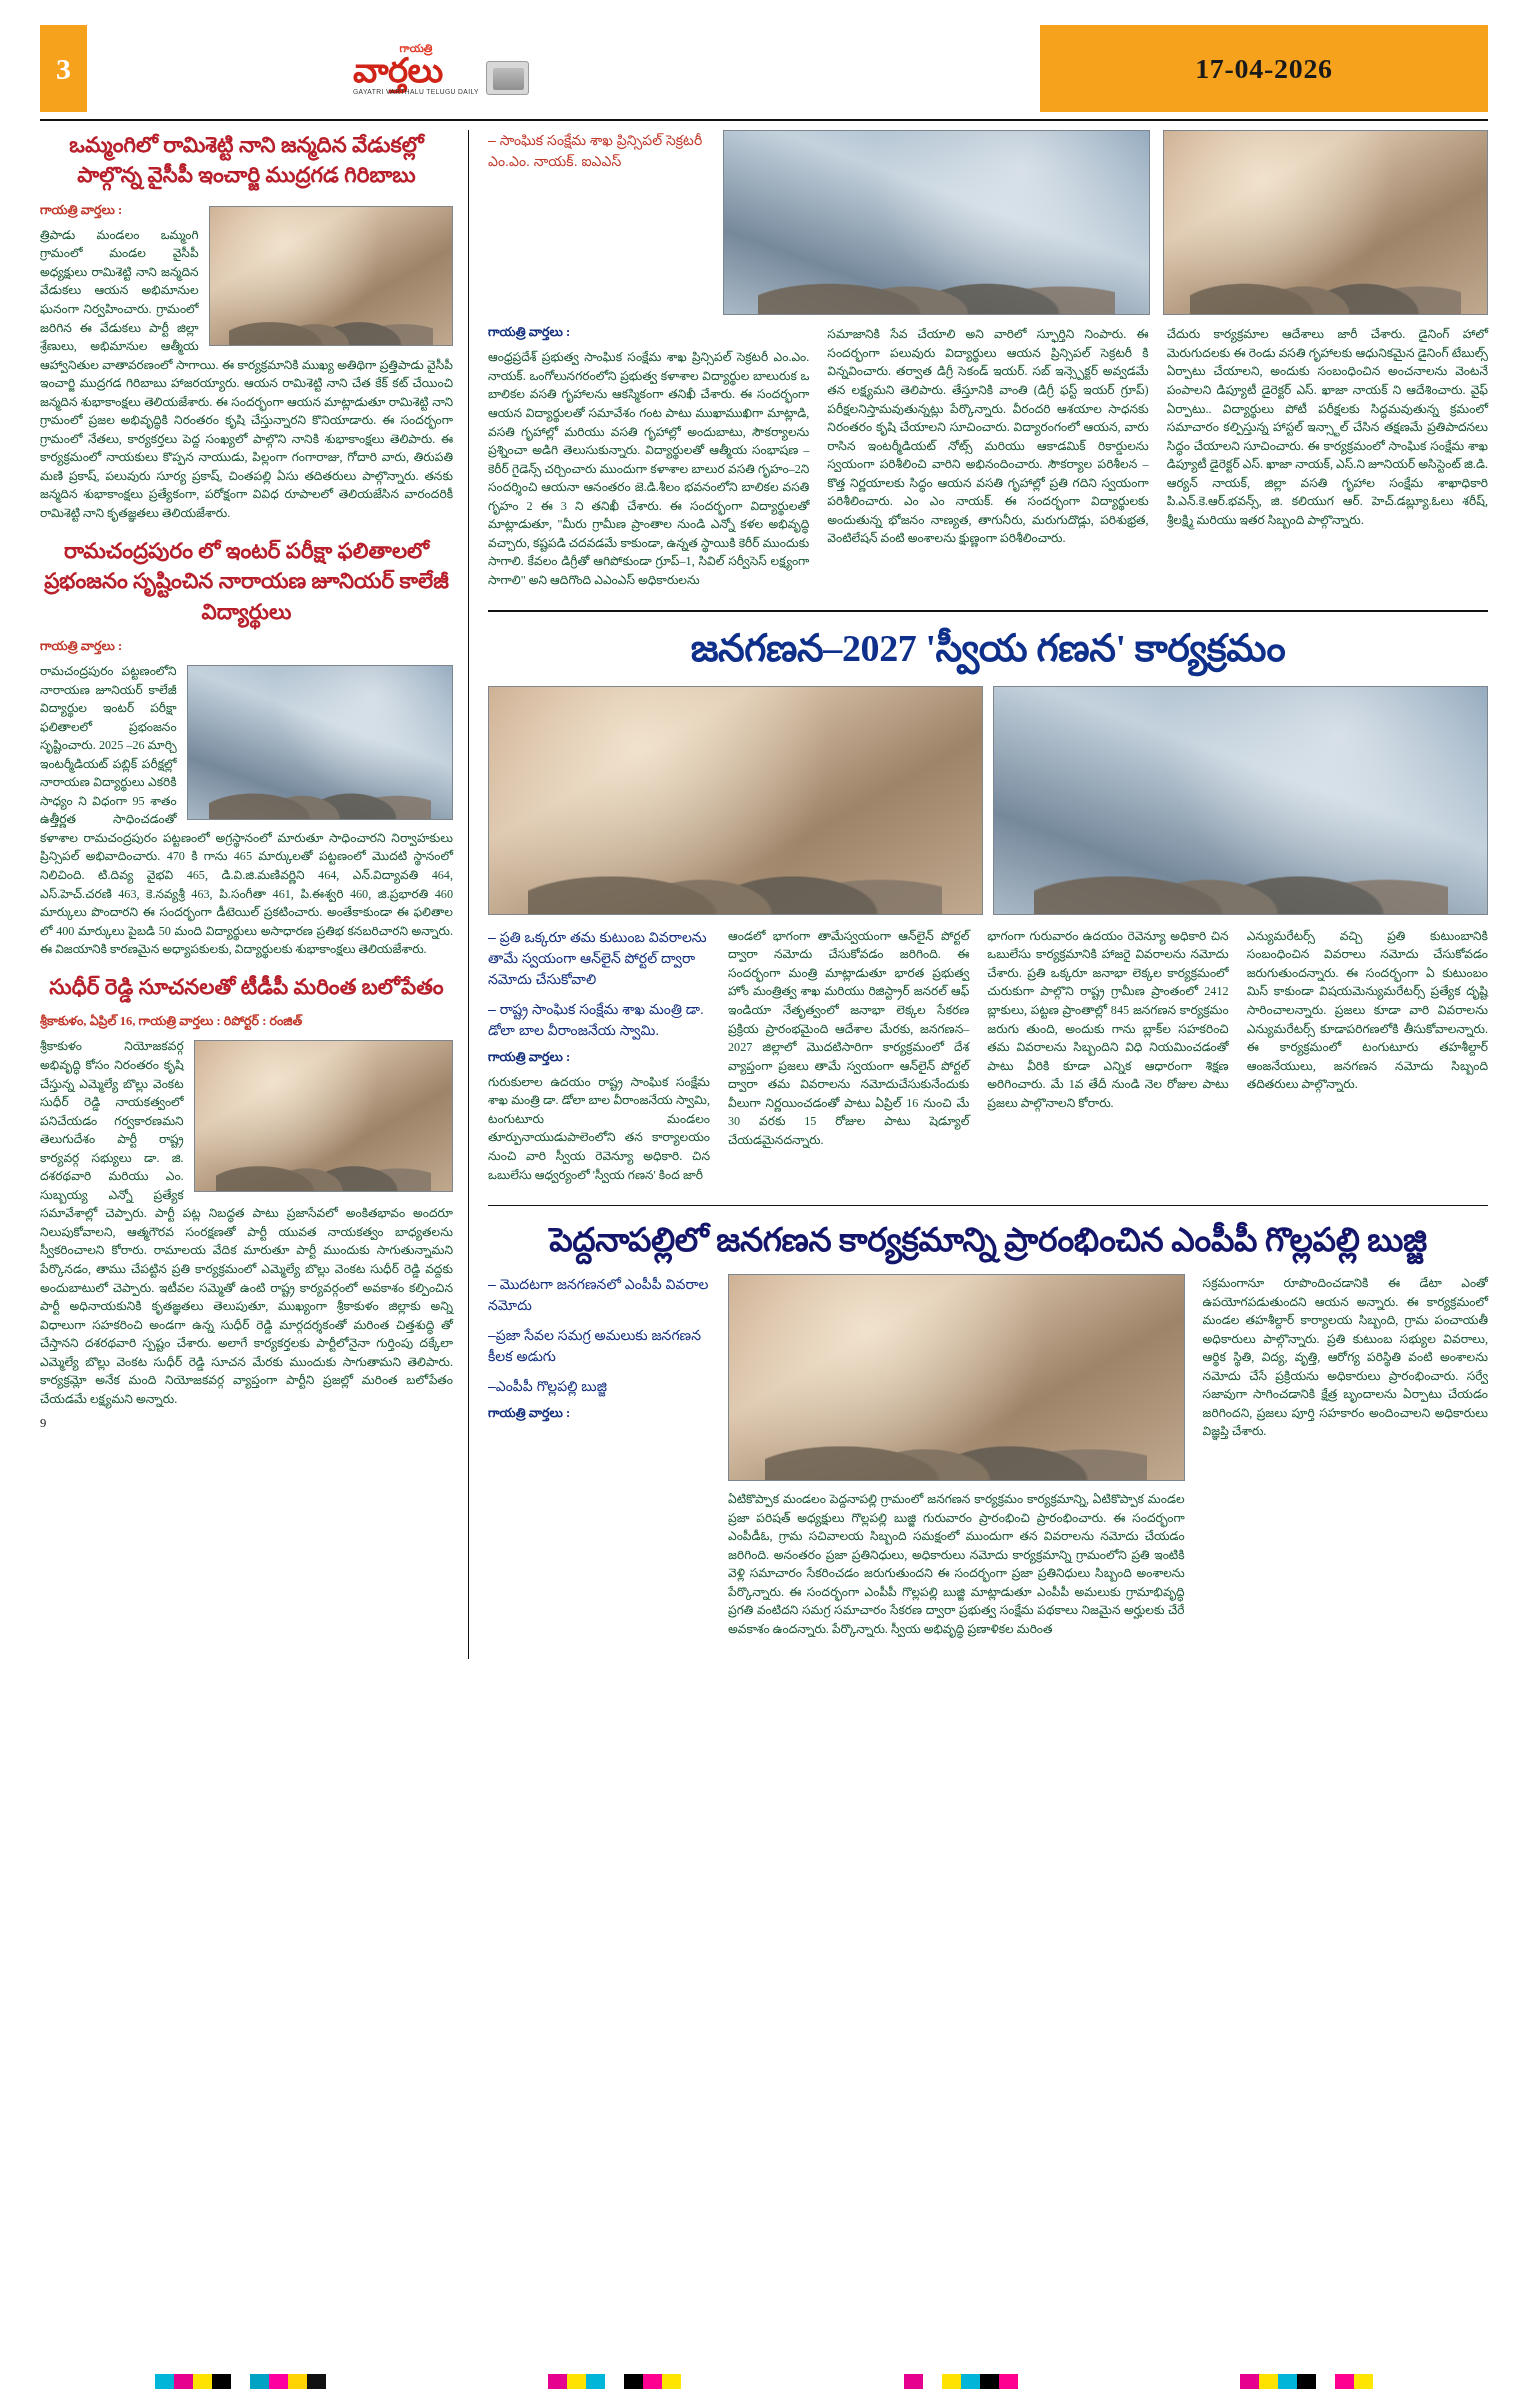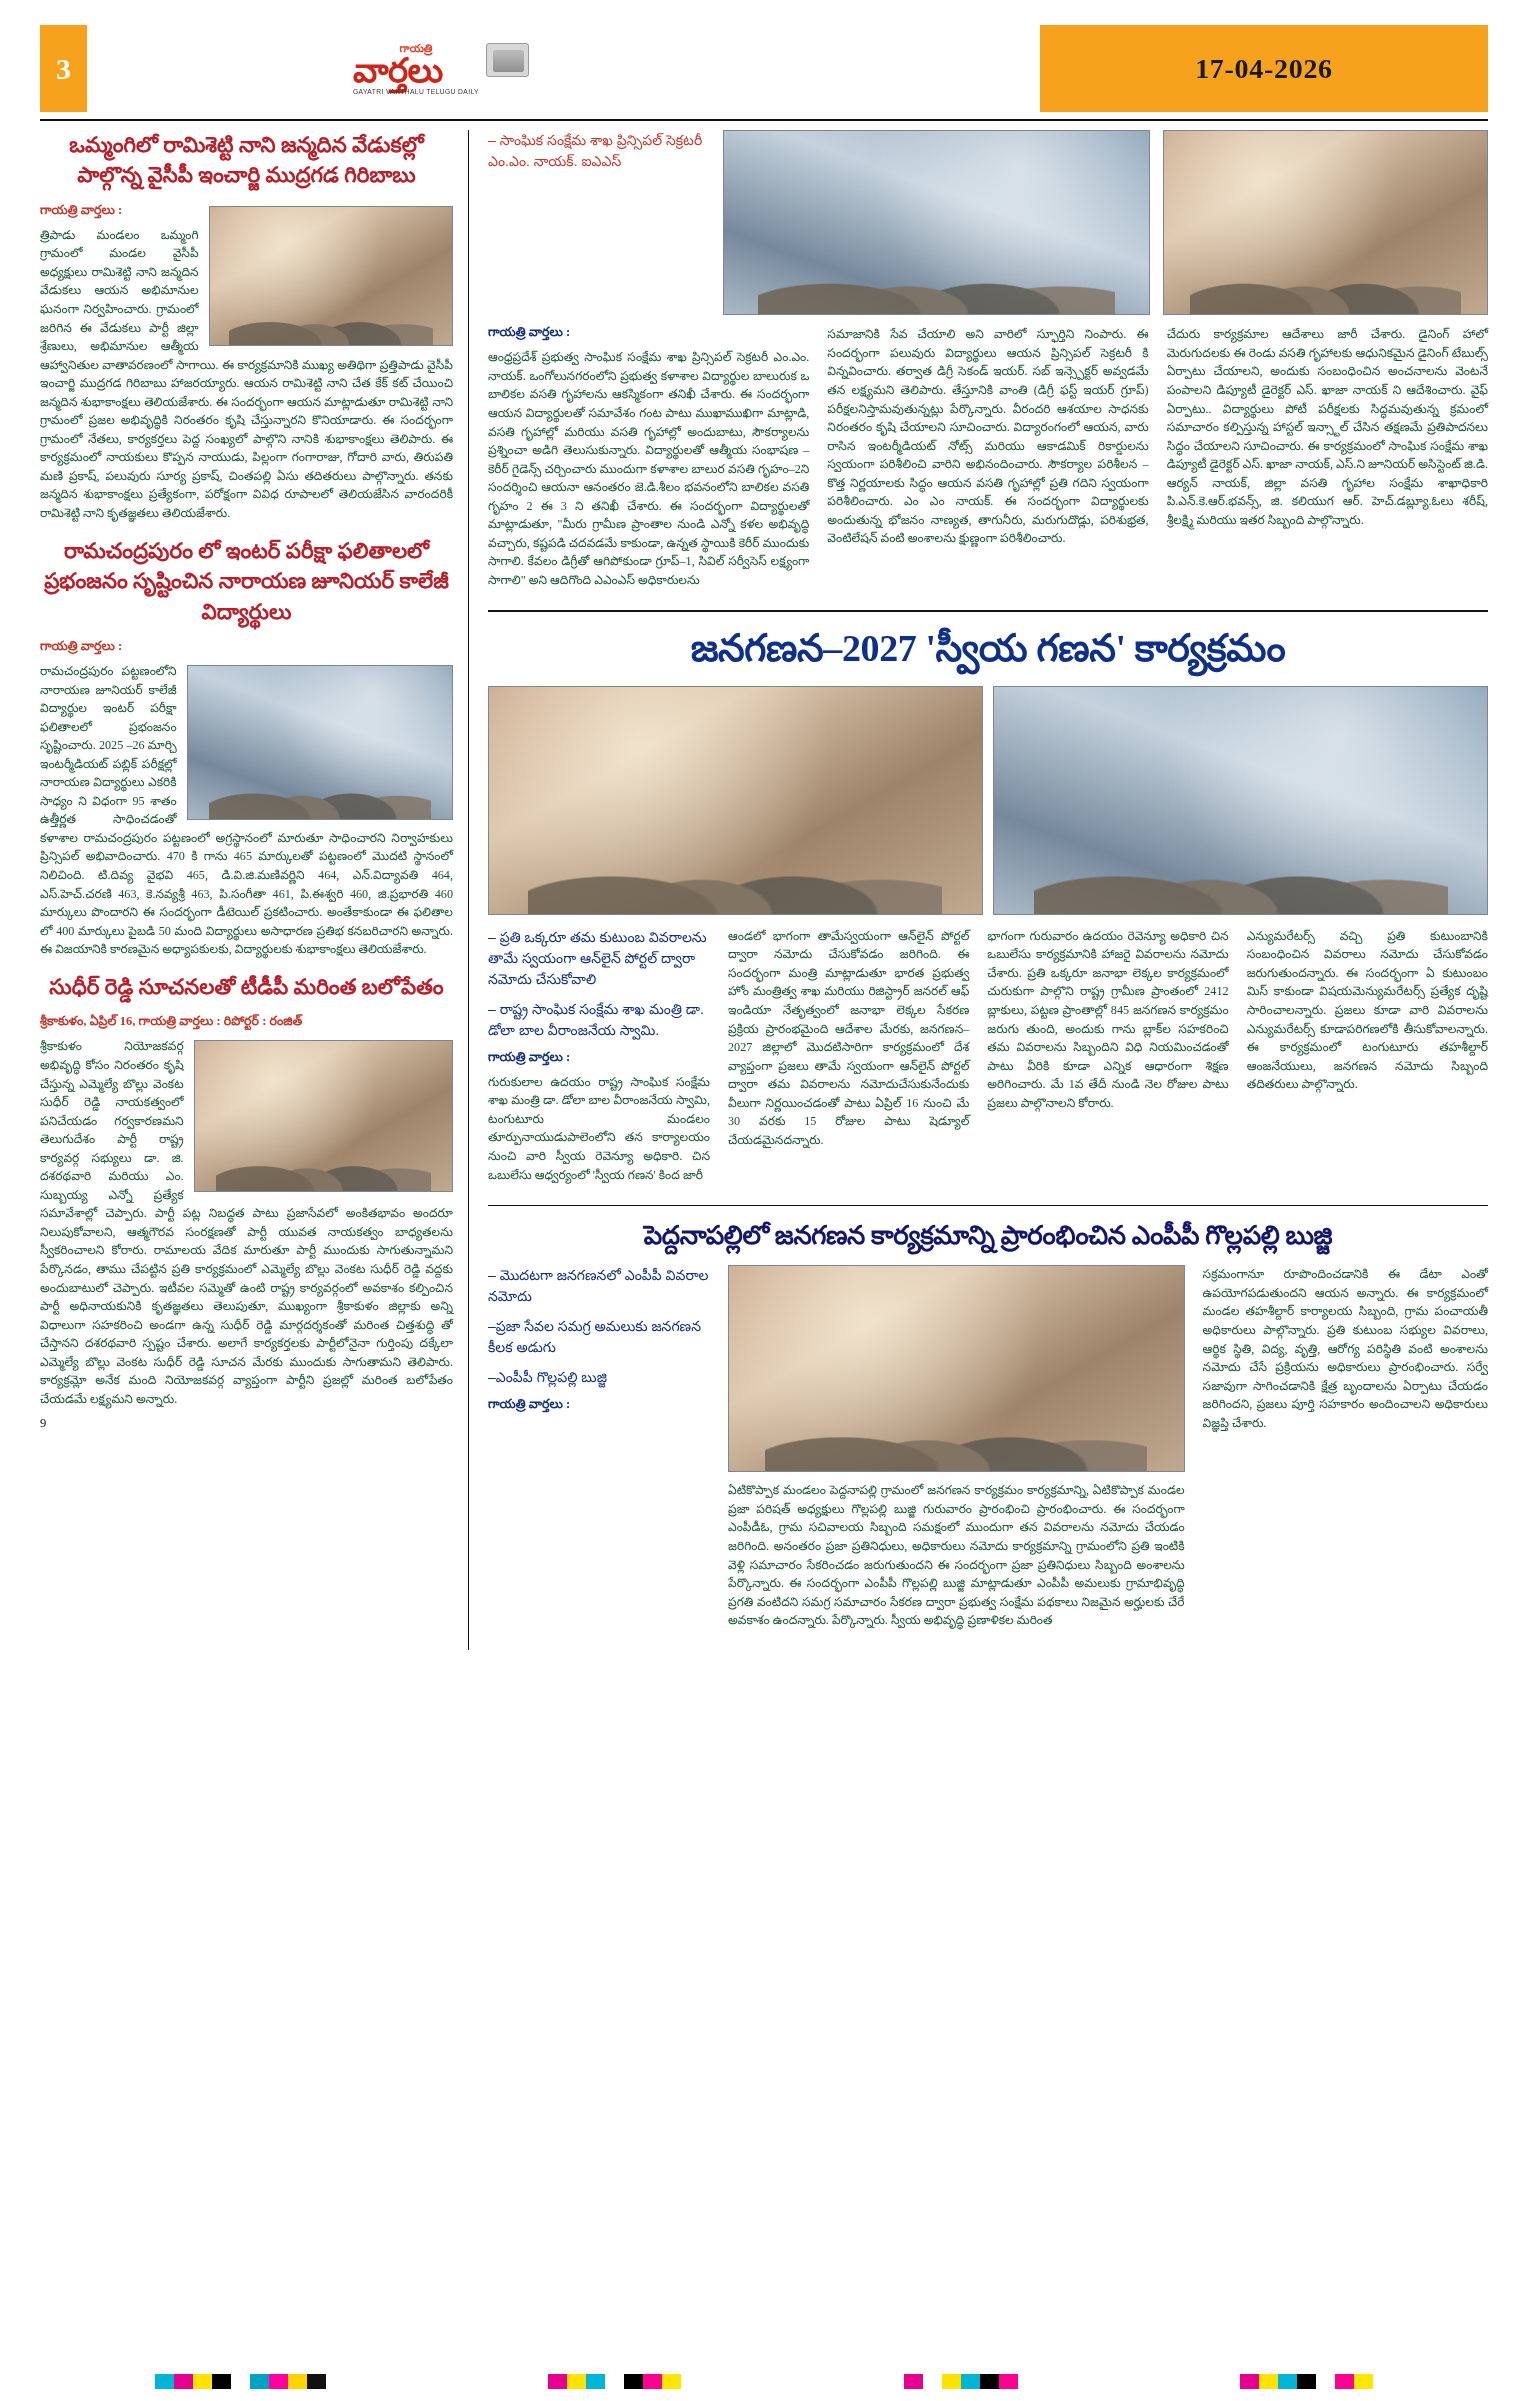--- a/index.html
+++ b/index.html
@@ -40,21 +40,21 @@
   }
   .masthead-mid {
     flex:1;
     display:flex;
     align-items:center;
     justify-content:flex-start;
     padding-left:266px;
   }
   .logo-wrap {
     display:flex;
-    align-items:flex-start;
+    align-items:flex-end;
     gap:7.4px;
   }
   .logo-small {
     font-size:11px;
     color:#e23b28;
     font-weight:bold;
     line-height:1;
     text-align:center;
   }
   .logo-main {
@@ -135,21 +135,21 @@
     font-family:"Liberation Serif", serif;
     font-size:38px;
     font-weight:bold;
     color:#14166b;
     text-align:center;
     line-height:1.25;
     margin:0 0 13.3px 0;
     letter-spacing:-0.4px;
   }
   h1.main-head.blue2 { color:#0e2f8a; }
-  h1.main-head.small { font-size:26px; }
+  h1.main-head.small { font-size:33px; }
 
   .byline {
     font-family:Liberation Sans, sans-serif;
     font-size:14px;
     color:#c0392b;
     line-height:1.5;
     margin:0 0 9px 0;
   }
   .byline.blue { color:#13307e; }
   .credit {

